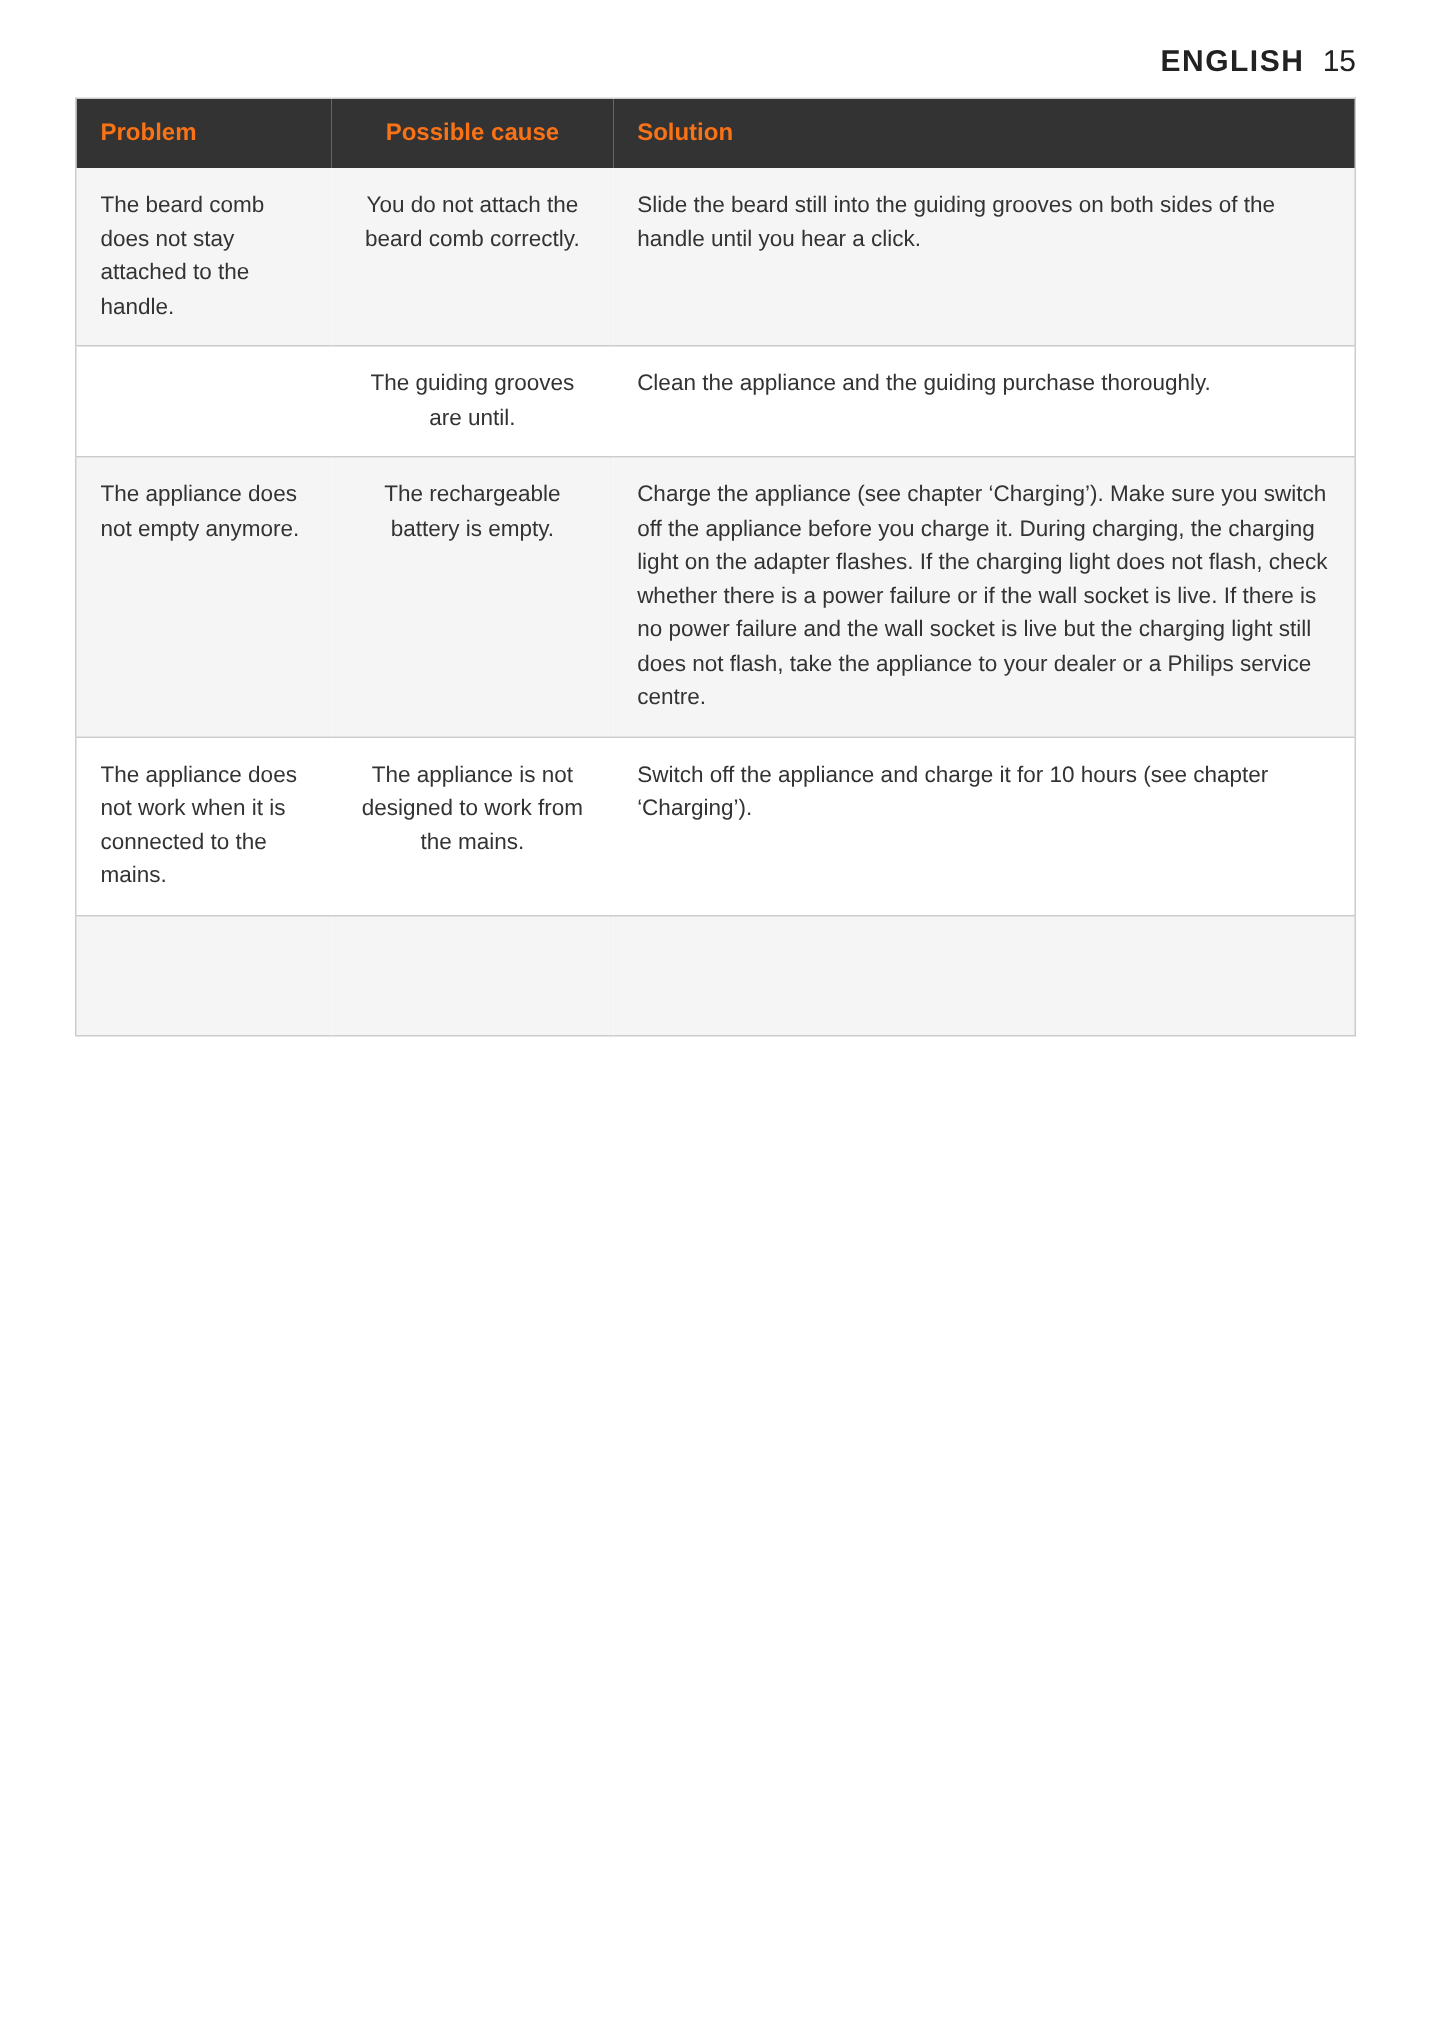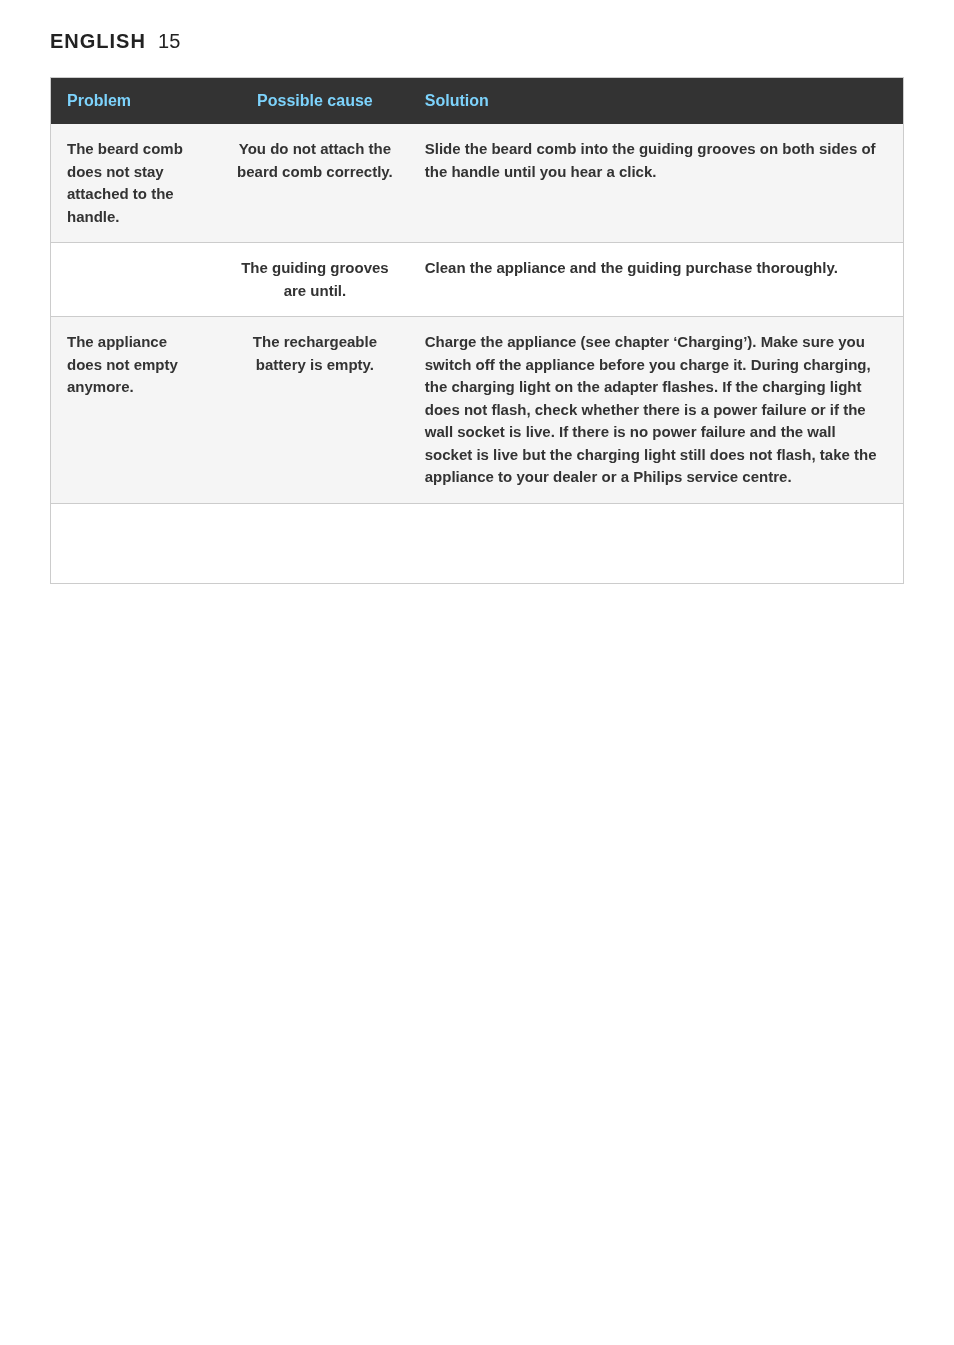--- a/index.html
+++ b/index.html
@@ -15,21 +15,22 @@
       color: #333333;
       width: 954px;
       min-height: 1345px;
     }
 
     .page {
       padding: 30px 50px 60px 50px;
     }
 
     .page-header {
-      margin-bottom: 24px;
+      text-align: right;
+      margin-bottom: 12px;
     }
 
     .page-header .language {
       font-weight: bold;
       font-size: 20px;
       color: #222222;
       letter-spacing: 1px;
     }
 
     .page-header .page-number {
@@ -39,34 +40,33 @@
     }
 
     table {
       width: 100%;
       border-collapse: collapse;
       border: 1px solid #cccccc;
     }
 
     thead tr {
       background-color: #333333;
-      color: #7dd3fc;
+      color: #f97316;
     }
 
     thead th {
       padding: 14px 16px;
       text-align: left;
       font-weight: bold;
       font-size: 16px;
       vertical-align: top;
     }
 
     tbody tr {
       border-bottom: 1px solid #cccccc;
-      font-weight: bold;
     }
 
     tbody tr:nth-child(odd) {
       background-color: #f5f5f5;
     }
 
     tbody tr:nth-child(even) {
       background-color: #ffffff;
     }
 
@@ -109,32 +109,37 @@
       <tr>
         <th class="col-problem">Problem</th>
         <th class="col-cause">Possible cause</th>
         <th class="col-solution">Solution</th>
       </tr>
     </thead>
     <tbody id="table-body">
     <tr>
           <td class="col-problem">The beard comb does not stay attached to the handle.</td>
           <td class="col-cause">You do not attach the beard comb correctly.</td>
-          <td class="col-solution">Slide the beard comb into the guiding grooves on both sides of the handle until you hear a click.</td>
+          <td class="col-solution">Slide the beard still into the guiding grooves on both sides of the handle until you hear a click.</td>
         </tr>
         <tr>
           <td class="col-problem"></td>
           <td class="col-cause">The guiding grooves are until.</td>
           <td class="col-solution">Clean the appliance and the guiding purchase thoroughly.</td>
         </tr>
         <tr>
           <td class="col-problem">The appliance does not empty anymore.</td>
           <td class="col-cause">The rechargeable battery is empty.</td>
           <td class="col-solution">Charge the appliance (see chapter ‘Charging’). Make sure you switch off the appliance before you charge it. During charging, the charging light on the adapter flashes. If the charging light does not flash, check whether there is a power failure or if the wall socket is live. If there is no power failure and the wall socket is live but the charging light still does not flash, take the appliance to your dealer or a Philips service centre.</td>
         </tr>
+        <tr>
+          <td class="col-problem">The appliance does not work when it is connected to the mains.</td>
+          <td class="col-cause">The appliance is not designed to work from the mains.</td>
+          <td class="col-solution">Switch off the appliance and charge it for 10 hours (see chapter ‘Charging’).</td>
+        </tr>
         <tr class="empty-row">
           <td class="col-problem"></td>
           <td class="col-cause"></td>
           <td class="col-solution"></td>
         </tr>
       </tbody>
   </table>
 </div>
 
 </body></html>

